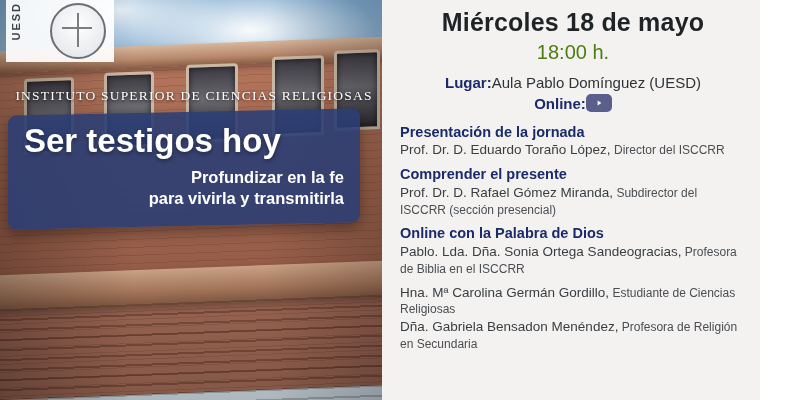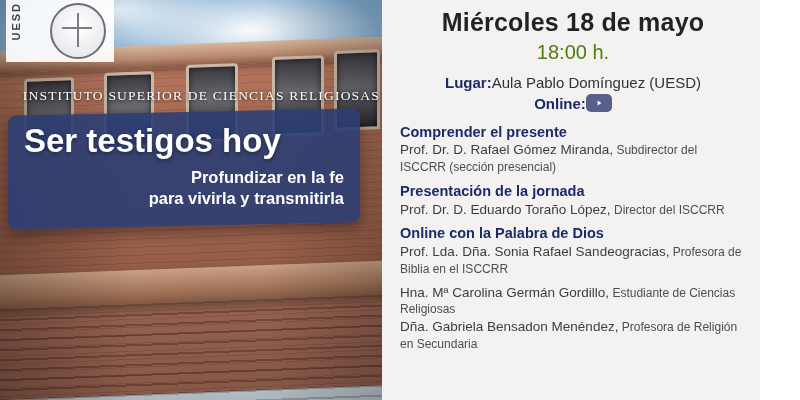--- a/index.html
+++ b/index.html
@@ -162,21 +162,21 @@
     color: #3e4247;
     font-weight: bold;
   }
 
   
   .inst-line {
     position: absolute;
     left: 8px;
     top: 88px;
     width: 372px;
-    text-align: right;
+    text-align: center;
     color: #ffffff;
     font-size: 13.5px;
     letter-spacing: 1.2px;
     text-shadow: 0 1px 3px rgba(0,0,0,.75);
     font-family: "Liberation Serif", serif;
   }
   .blue-card {
     position: absolute;
     left: 8px;
     top: 112px;
@@ -329,37 +329,37 @@
             <rect x="0" y="0" width="12" height="10" rx="2.5" fill="#5a5f8c"></rect>
             <polygon points="4.6,2.6 8.4,5 4.6,7.4" fill="#ffffff"></polygon>
           </svg>
         </span>
       </div>
     </div>
 
     <div class="program">
 
       <div class="item">
+        <div class="item-title">Presentación de la jornada</div>
+        <div class="item-body">
+          <span class="person">Prof. Dr. D. Eduardo Toraño López,</span><span class="role"> Director del ISCCRR</span>
+        </div>
+      </div>
+
+      <div class="item">
         <div class="item-title">Comprender el presente</div>
         <div class="item-body">
           <span class="person">Prof. Dr. D. Rafael Gómez Miranda,</span><span class="role"> Subdirector del ISCCRR (sección presencial)</span>
-        </div>
-      </div>
-
-      <div class="item">
-        <div class="item-title">Presentación de la jornada</div>
-        <div class="item-body">
-          <span class="person">Prof. Dr. D. Eduardo Toraño López,</span><span class="role"> Director del ISCCRR</span>
         </div>
       </div>
 
       <div class="item">
         <div class="item-title">Online con la Palabra de Dios</div>
         <div class="item-body">
-          <span class="person">Prof. Lda. Dña. Sonia Rafael Sandeogracias,</span><span class="role"> Profesora de Biblia en el ISCCRR</span>
+          <span class="person">Pablo. Lda. Dña. Sonia Ortega Sandeogracias,</span><span class="role"> Profesora de Biblia en el ISCCRR</span>
         </div>
       </div>
 
       <div class="item">
         <div class="item-body">
           <span class="person">Hna. Mª Carolina Germán Gordillo,</span><span class="role"> Estudiante de Ciencias Religiosas</span>
         </div>
         <div class="item-body">
           <span class="person">Dña. Gabriela Bensadon Menéndez,</span><span class="role"> Profesora de Religión en Secundaria</span>
         </div>

